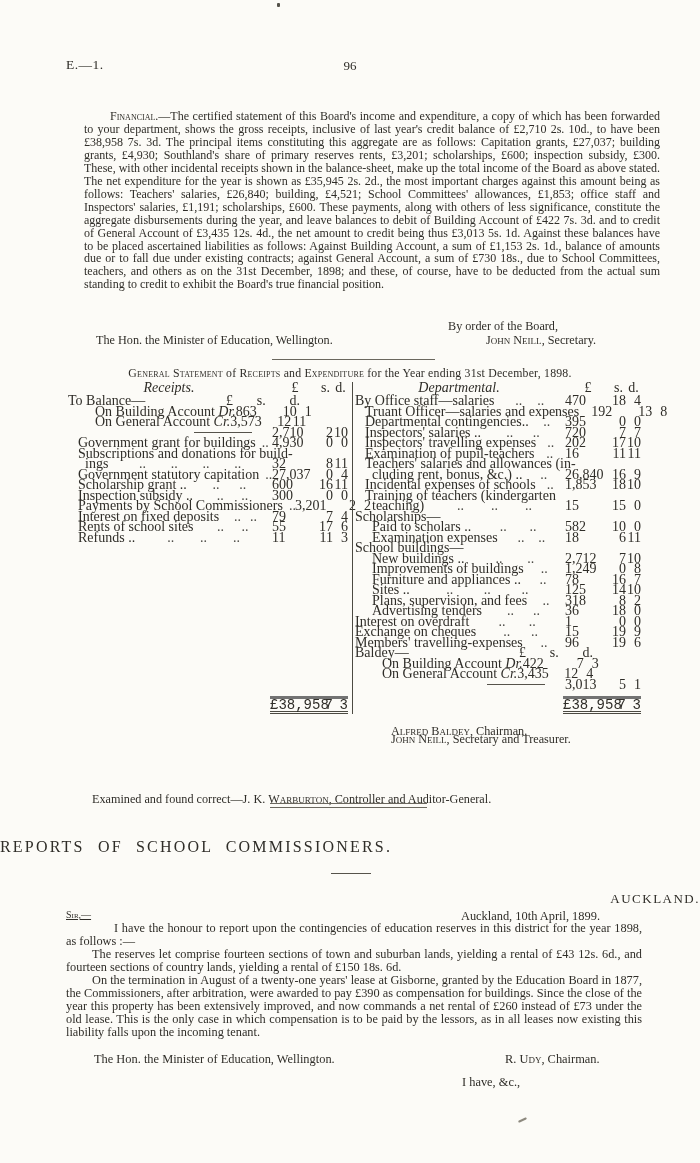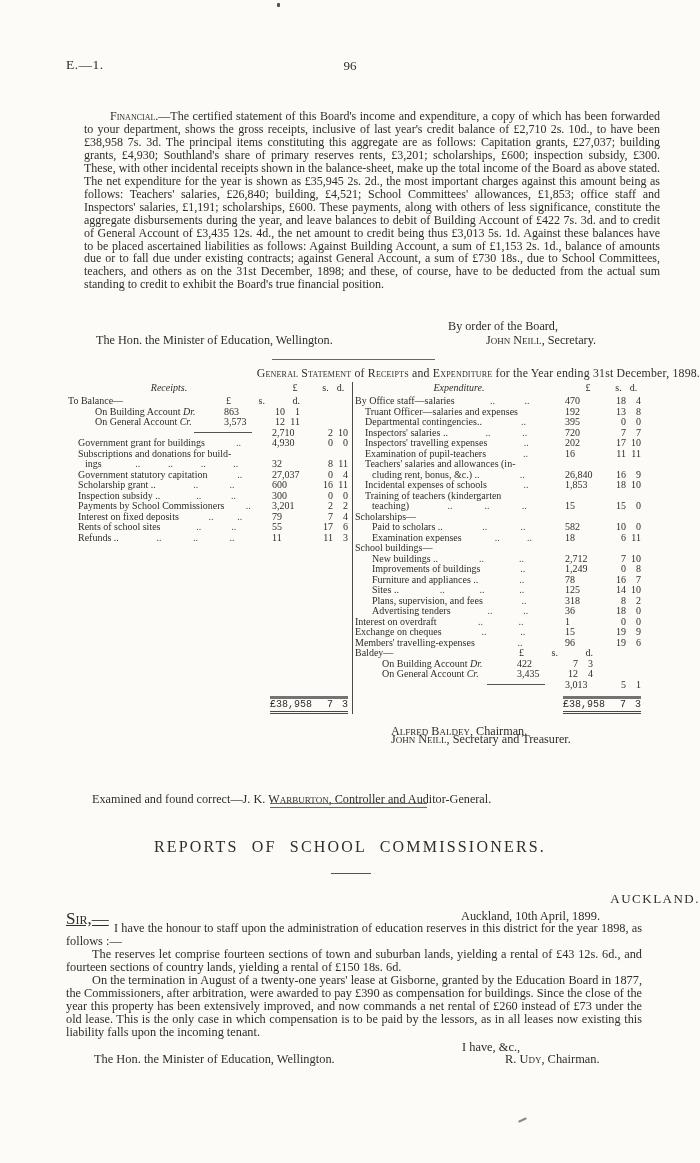--- a/index.html
+++ b/index.html
@@ -17,23 +17,23 @@
   
   .fin-para{
     left:66px; top:92px; width:576px; font-size:12px; line-height:12.95px;
     text-align:justify; text-indent:26px; margin:18px;
   }
   .by-order{top:319px; right:142px; font-size:12.2px;}
   .addressee1{top:333px; left:96px; font-size:12.2px;}
   .sig-secretary{top:333px; right:104px; font-size:12.2px;text-align:right;}
   .rule1{top:359px; left:272px; width:163px; border-top:1px solid #6a675e;}
   
-  .stmt-title{top:366px; left:0; right:0; text-align:right; font-size:11.8px; letter-spacing:.2px;}
-  
-  .stmt{top:382px; left:66px; width:584px; height:332px; font-size:10px; line-height:10.5px;}
+  .stmt-title{top:366px; left:0; right:0; text-align:center; font-size:11.8px; letter-spacing:.2px;}
+  
+  .stmt{top:382px; left:66px; width:584px; height:332px; font-size:14px; line-height:10.5px;}
   .col{position:absolute; top:0; bottom:0;}
   .col-l{left:0; width:286px; padding:0;}
   .col-r{left:286px; width:297px; border-left:1px solid #4c4a42;}
   .colhead{display:flex; height:12px; padding:1px 4px 0 0;}
   .col-r .colhead{padding-right:9px;}
   .headtitle{flex:1; text-align:center; font-style:italic;}
   .curhead{display:flex;}
   .c1{width:46px; } .c2{width:15px; text-align:right;} .c3{width:15px; text-align:right;}
   .curhead .c1,.curhead .c2,.curhead .c3{text-align:center;}
   .rows{padding-top:1px;}
@@ -51,29 +51,29 @@
   .totalrow{position:absolute; bottom:0; right:4px;}
   .col-r .totalrow{right:9px;}
   .totbox{display:flex; border-top:3px solid #737373; border-bottom:3px double #4c4a42; padding:1px 0 1px 0; width:78px;font-family:Liberation Mono, monospace;}
   .totbox .c1{flex:1;}
   
   .sig-chair{top:724px; left:391px; font-size:12.2px;}
   .sig-sectreas{top:732px; left:391px; font-size:12.2px;}
   .audit-line{top:792px; left:92px; font-size:12.2px;}
   .rule2{top:803px; left:270px; width:157px; height:3px; border-top:1px solid #6a675e; border-bottom:1px solid #6a675e;}
   
-  .reports-head{top:838px; left:0; right:0; text-align:center; font-size:16px; letter-spacing:2.2px; word-spacing:7px;}
+  .reports-head{top:838px; left:0; right:0; text-align:left; font-size:16px; letter-spacing:2.2px; word-spacing:7px;}
   .rule3{top:873px; left:331px; width:40px; border-top:1px solid #56534b;}
   .district-head{top:891px; left:0; right:0; text-align:right; font-size:13px; letter-spacing:1.5px; word-spacing:2px;}
-  .salutation{top:909px; left:66px; font-size:17px;text-decoration:underline;}
+  .salutation{top:909px; left:66px; font-size:10px;text-decoration:underline;}
   .dateline{top:909px; right:100px; font-size:12.4px;}
   .letter{left:66px; top:922px; width:576px; font-size:12.3px; line-height:13.05px; text-align:justify;}
   .letter p{margin:0; text-indent:26px;}
   .letter p.first{text-indent:48px;}
-  .valediction{top:1040px; left:462px; font-size:12.4px;}
+  .valediction{top:1075px; left:462px; font-size:12.4px;}
   .addressee2{top:1052px; left:94px; font-size:12.4px;}
   .sig-udy{top:1052px; left:505px; font-size:12.4px;}
   
   .speck1{left:277px; top:3px; width:3px; height:4px; background:#55524a; border-radius:1px;}
   .speck2{left:518px; top:1119px; width:9px; height:2px; background:#8d897e; transform:rotate(-25deg); border-radius:1px;}
 </style>
 </head>
 <body>
 
 <div class="page">
@@ -254,21 +254,21 @@
       <div class="totalrow">
         <span class="totbox">
             <span class="c1">£38,958</span>
             <span class="c2">7</span>
             <span class="c3">3</span>
           </span>
       </div>
     </div>
     <div class="col col-r">
       <div class="colhead">
-        <span class="headtitle">Expenditure.</span>
+        <span class="headtitle">Departmental.</span>
         <span class="curhead">
             <span class="c1">£</span>
             <span class="c2">s.</span>
             <span class="c3">d.</span>
           </span>
       </div>
       <div class="rows">
           <div class="trow">
             <span class="lbl ind0">By Office staff—salaries</span>
             <span class="lead">
@@ -565,21 +565,21 @@
   <div class="abs rule2"></div>
 
   <div class="abs reports-head">REPORTS OF SCHOOL COMMISSIONERS.</div>
   <div class="abs rule3"></div>
   <div class="abs district-head">AUCKLAND.</div>
 
   <div class="abs salutation sc">Sir,—</div>
   <div class="abs dateline">Auckland, 10th April, 1899.</div>
 
   <div class="abs letter">
-    <p class="first">I have the honour to staff upon the administration of education reserves in this district for the year 1898, as follows :—</p>
+    <p class="first">I have the honour to report upon the contingencies of education reserves in this district for the year 1898, as follows :—</p>
     <p>The reserves let comprise fourteen sections of town and suburban lands, yielding a rental of £43 12s. 6d., and fourteen sections of country lands, yielding a rental of £150 18s. 6d.</p>
     <p>On the termination in August of a twenty-one years' lease at Gisborne, granted by the Education Board in 1877, the Commissioners, after arbitration, were awarded to pay £390 as compensation for buildings.  Since the close of the year this property has been extensively improved, and now commands a net rental of £260 instead of £73 under the old lease.  This is the only case in which compensation is to be paid by the lessors, as in all leases now existing this liability falls upon the incoming tenant.</p>
   </div>
 
   <div class="abs valediction">I have, &amp;c.,</div>
   <div class="abs addressee2">The Hon. the Minister of Education, Wellington.</div>
   <div class="abs sig-udy"><span class="sc">R. Udy</span><span>, Chairman.</span></div>
 
   <div class="abs speck2"></div>
 </div>

